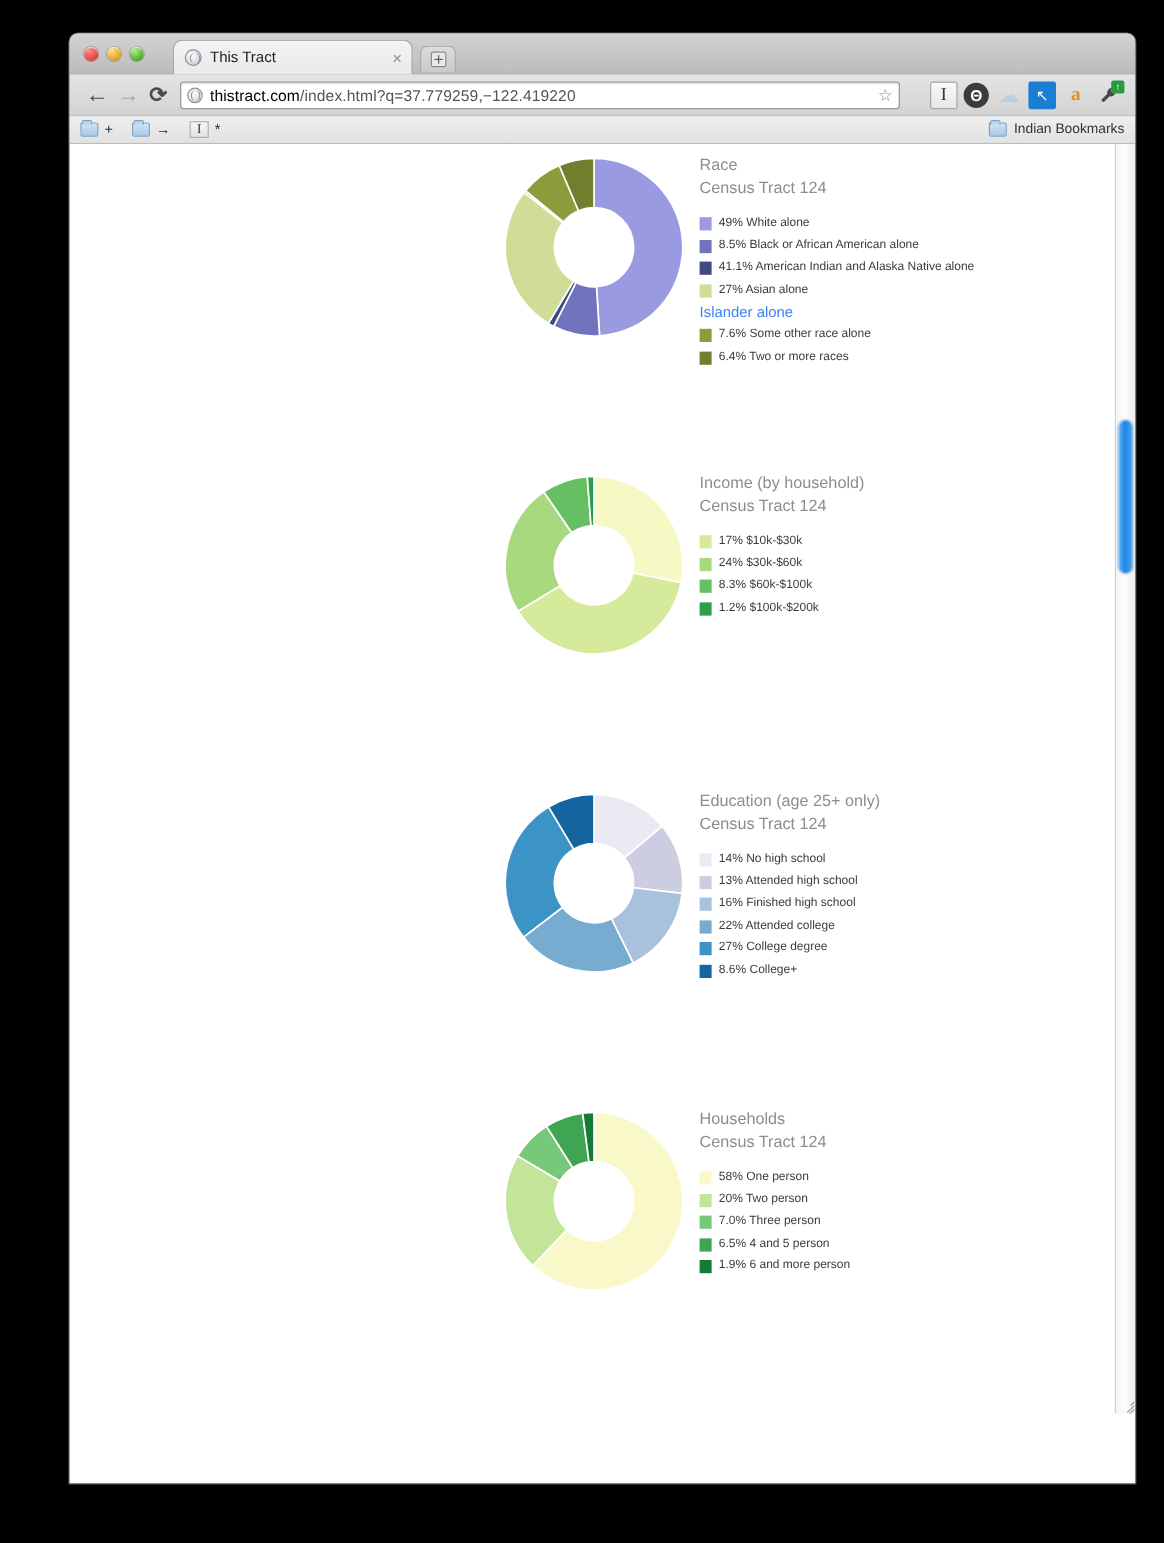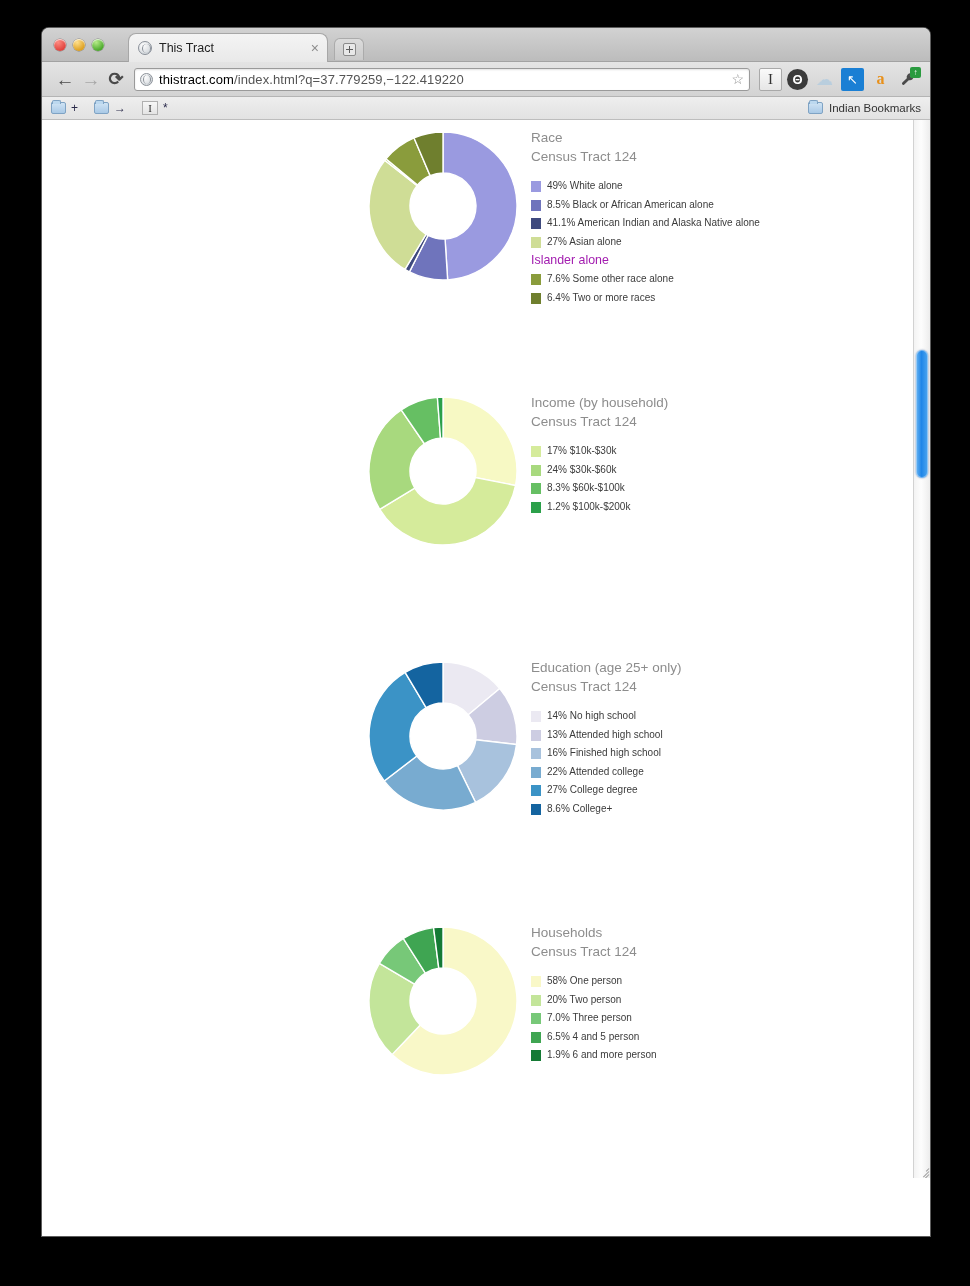--- a/index.html
+++ b/index.html
@@ -6,21 +6,21 @@
   html, body {
     width: 970px; height: 1286px;
     background: #000;
     font-family: "Liberation Sans", sans-serif;
     overflow: hidden;
   }
   #screen { position: relative; width: 970px; height: 1286px; background: #000; }
 
   
   #window {
-    position: absolute; left: 42px; top: 28px;
+    position: absolute; left: 58px; top: 28px;
     width: 888px; height: 1208px;
     background: #fff;
     border-radius: 7px 7px 0 0;
     box-shadow: 0 0 0 1px #5d5d5d;
     overflow: hidden;
   }
 
   
   #tabstrip {
     position: relative; height: 34px;
@@ -66,21 +66,21 @@
     height: 35px; background: linear-gradient(#e4e4e4, #d3d3d3);
     border-bottom: 1px solid #b4b4b4;
     display: flex; align-items: center; padding: 0 10px;
   }
   .navbtn { font-size: 19px; color: #4a4a4a; width: 26px; text-align: center;
             line-height: 1; user-select: none; }
   .navbtn.disabled { color: #a6a6a6; }
   #reload { font-size: 18px; font-weight: bold; color: #4a4a4a; width: 24px; text-align:center; }
 
   #omnibox {
-    flex: 1; height: 23px; margin: 0 4px 0 6px;
+    flex: 1; height: 23px; margin: 0 20px 0 6px;
     background: #fff; border: 1px solid #9a9a9a; border-radius: 3px;
     display: flex; align-items: center; padding: 0 5px;
     box-shadow: inset 0 1px 2px rgba(0,0,0,.12);
   }
   #omnibox .siteicon { width: 13px; height: 13px; border-radius: 50%;
     background: radial-gradient(circle at 35% 30%, #fff, #c8ced4); border: 1px solid #8c9299; flex:none; }
   #omnibox .siteicon::after{ content:""; display:block; margin:1px auto 0; width:6px; height:9px;
     border-left:1px solid #8c9299; border-right:1px solid #8c9299; border-radius:50%; }
   #urltext { font-size: 13px; color: #222; margin-left: 6px; flex: 1;
              white-space: nowrap; overflow: hidden; letter-spacing: .1px; }
@@ -115,35 +115,35 @@
   .folder::before{ content:""; position:absolute; left:0; top:-3px; width:7px; height:3px;
     background:#bcd8ef; border:1px solid #7fa3c4; border-bottom:none; border-radius:2px 2px 0 0; }
   .bm .glyph { margin-left: 5px; color: #2a2a4a; font-size: 12px; }
   #bm-cursor { width:16px; height:14px; background:linear-gradient(#f6f6f6,#e4e4e4);
     border:1px solid #b0b0b0; font-family:"Liberation Serif",serif; font-size:11px;
     text-align:center; line-height:13px; color:#333; flex:none; }
   #otherbm { margin-left:auto; display:flex; align-items:center; }
   #otherbm span { margin-left:6px; }
 
   
-  #viewport { position: relative; height: 1058px; background: #fff; overflow: hidden; }
+  #viewport { position: relative; height: 1058px; background: #fff; overflow: hidden; margin-left: 36px; }
   #page { position: absolute; left: 0; top: 0; width: 870px; }
 
   .section { position: relative; height: 265px; }
   .donut-wrap { position: absolute; left: 325px; top: 10px; width: 152px; height: 152px; }
   .donut-wrap svg { display: block; }
 
   .info { position: absolute; left: 489px; top: 8px; width: 380px; }
   .chart-title { font-size: 13.5px; color: #8d8d8d; line-height: 19px; }
   .chart-sub   { font-size: 13.5px; color: #8d8d8d; line-height: 19px; }
   .legend { margin-top: 11px; }
   .legend-row { display: flex; align-items: flex-start; line-height: 18.6px; }
   .swatch { width: 10px; height: 11px; margin-top: 4px; margin-right: 6px; flex: none; }
   .legend-text { font-size: 10px; color: #3b3b3b; }
-  .legend-wrap-extra { font-size: 12.4px; color: #a21caf; line-height: 18.6px; }
+  .legend-wrap-extra { font-size: 12.4px; color: #3b82f6; line-height: 18.6px; }
 
   #footer-county { position: absolute; left: 0; top: 1070px; width: 870px;
      text-align: center; font-size: 27px; font-weight: bold; color: #000;
      font-family: "Liberation Sans", sans-serif; }
 
   
   #scrollbar { position: absolute; right: 0; top: 0; width: 17px; height: 1115px;
     background: linear-gradient(to right, #f3f3f3, #fdfdfd 45%, #ededed);
     border-left: 1px solid #d2d2d2; }
   #sb-thumb { position: absolute; left: 2px; top: 230px; width: 12px; height: 128px;

